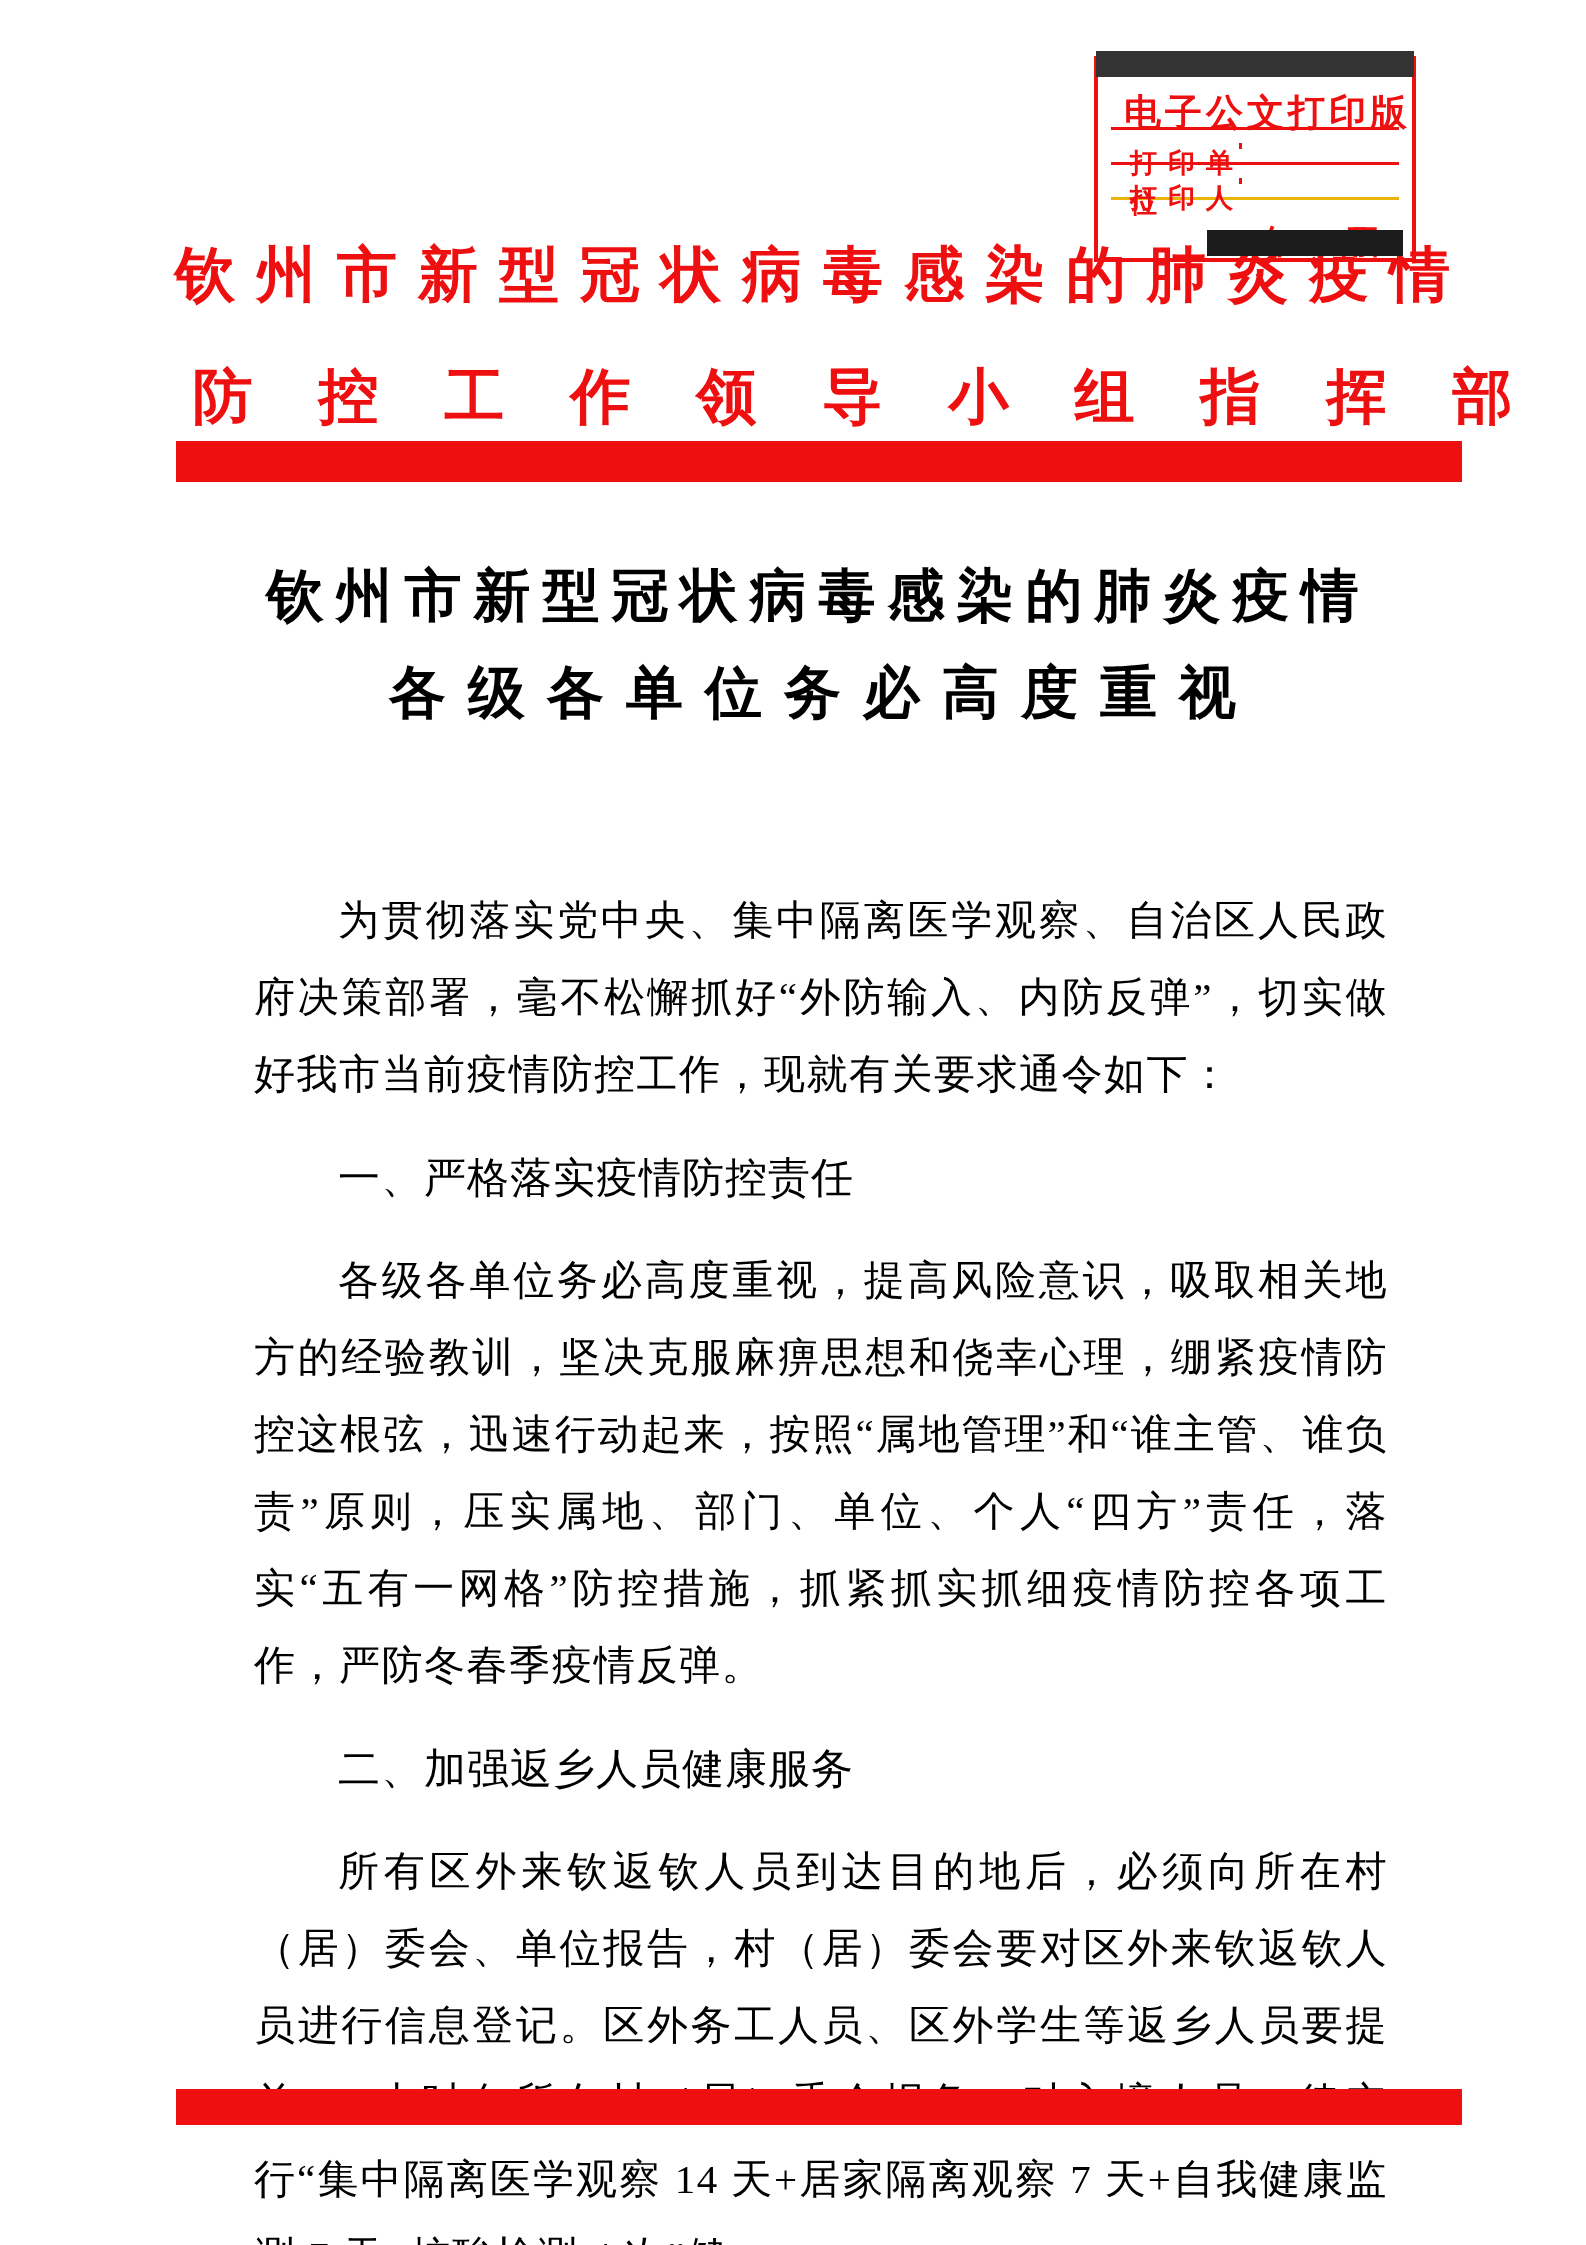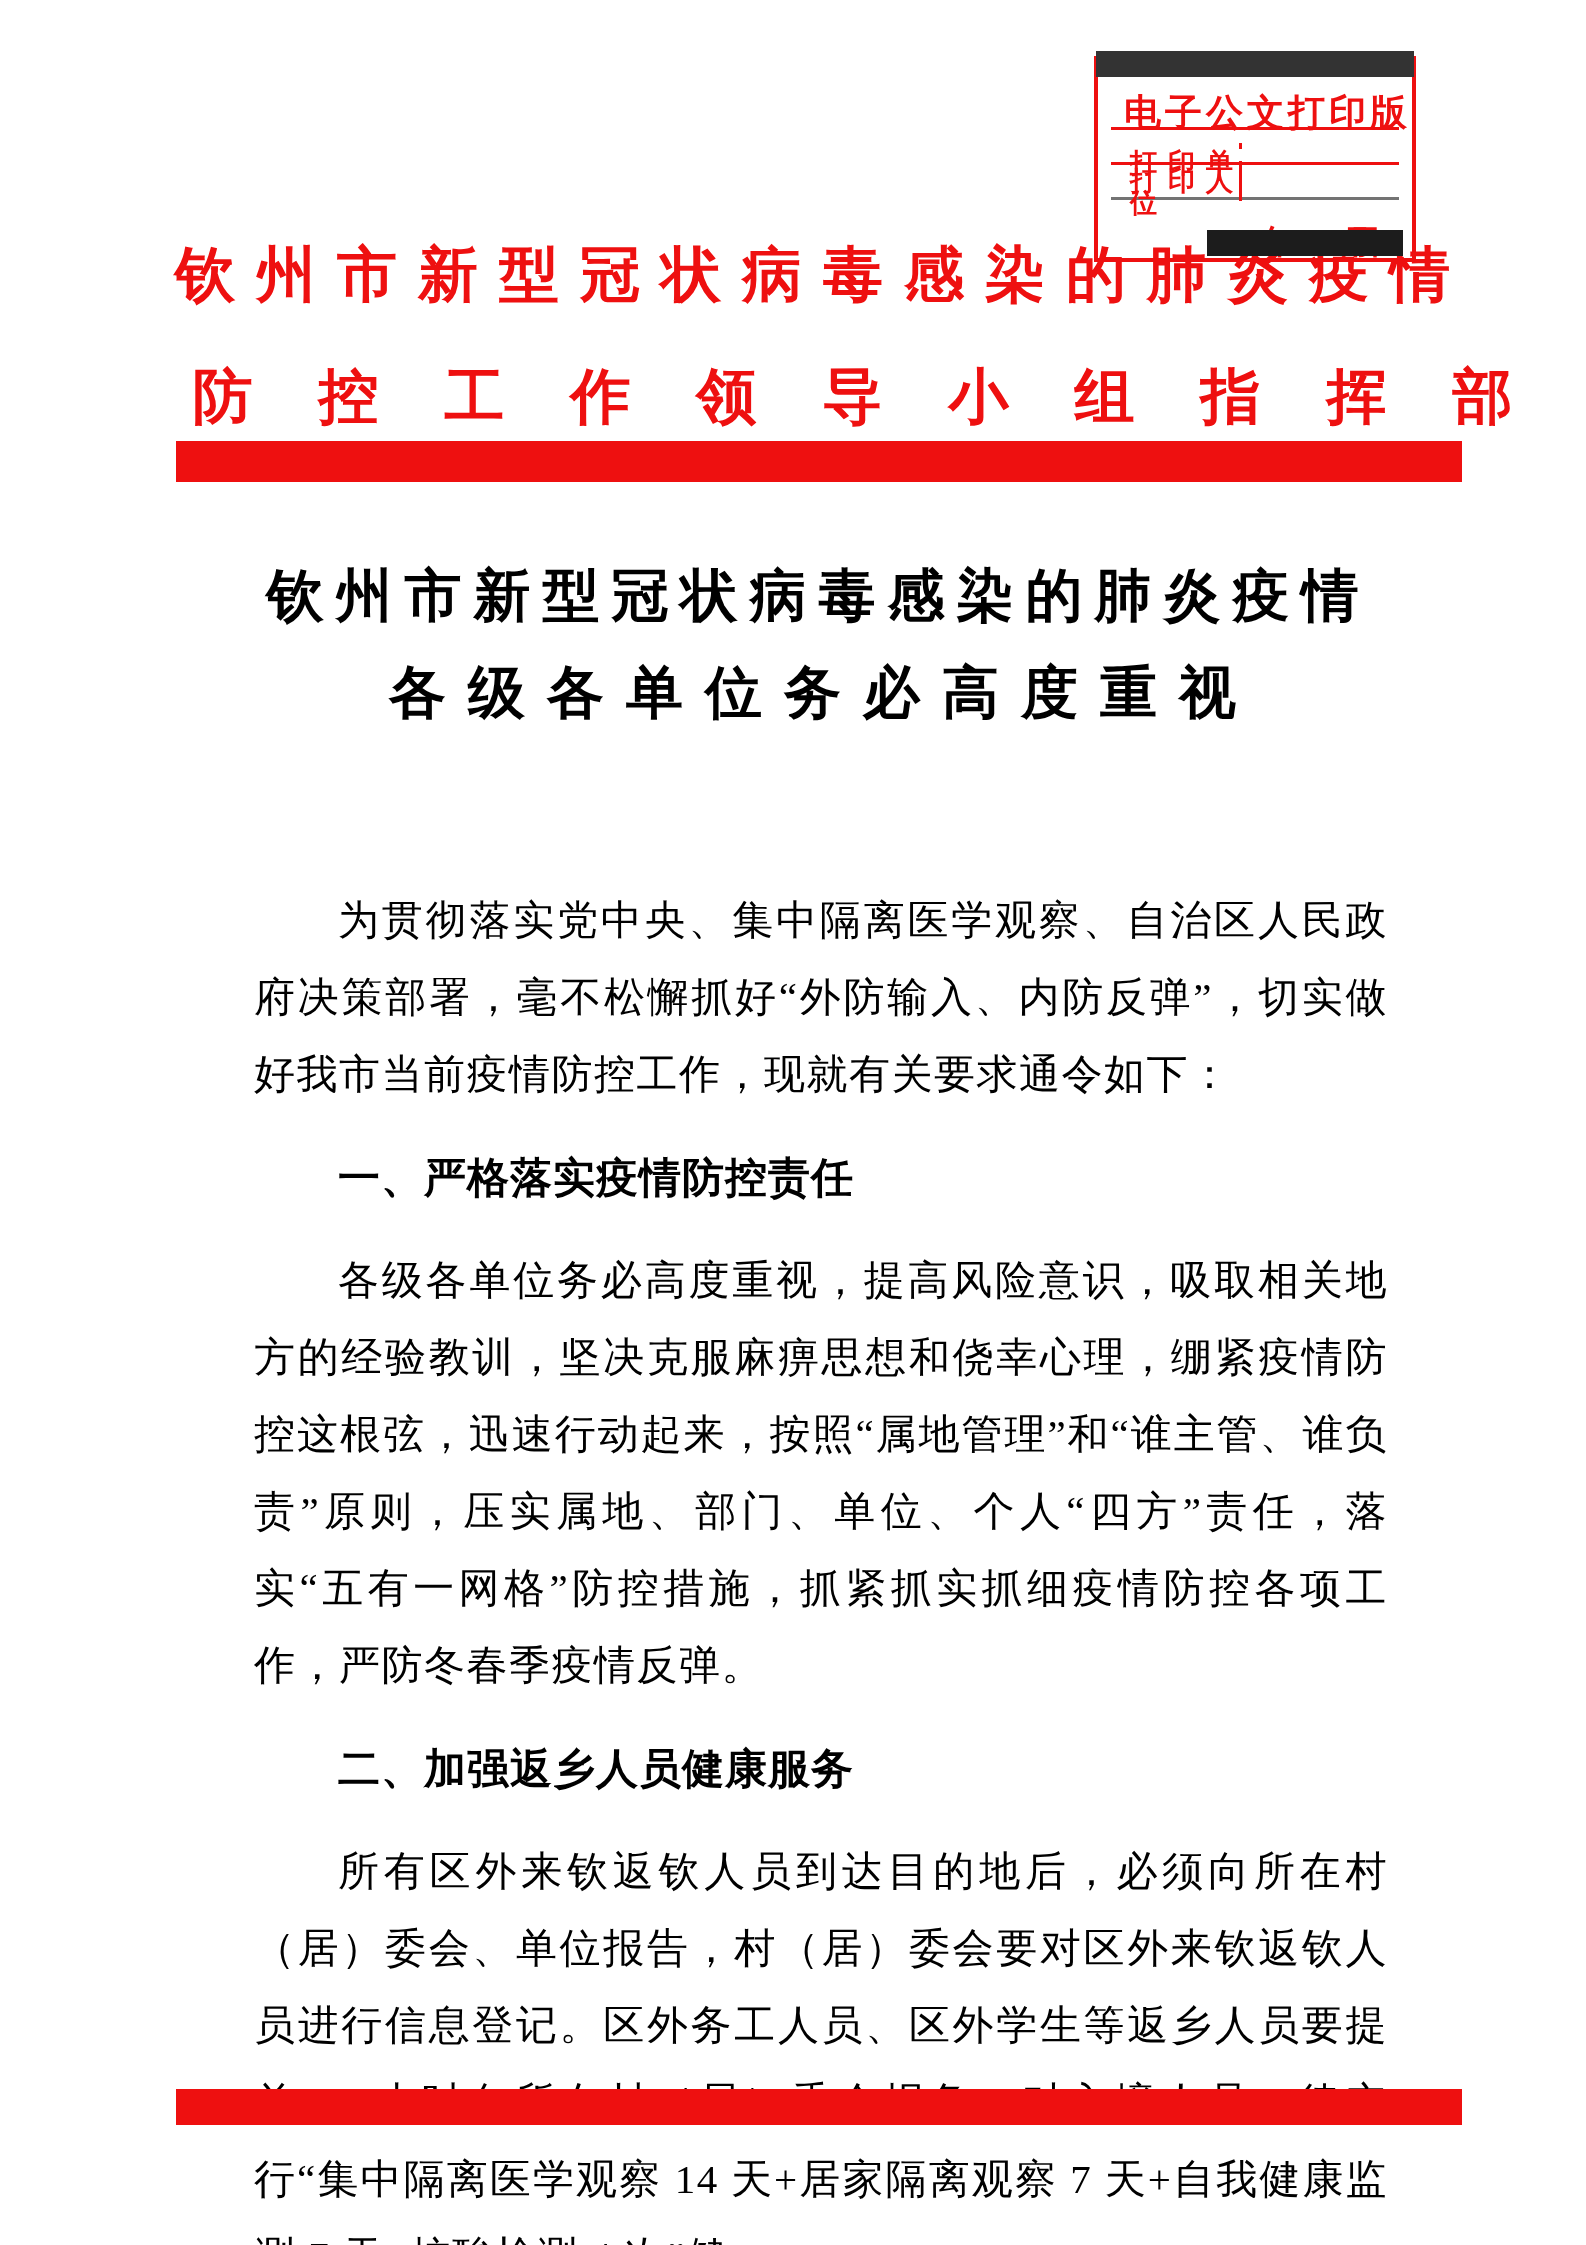--- a/index.html
+++ b/index.html
@@ -15,21 +15,21 @@
     position:absolute; left:1068px; top:30px; width:322px; height:206px;
     border:4px solid var(--red); z-index:5; color:var(--red); font-weight:bold;
     background:transparent;
   }
   .stamp-topline { position:absolute; left:-2px; right:-2px; top:-9px; height:2px; background:var(--dark); }
   .stamp-title {
     height:57px; line-height:54px; text-align:center; font-size:37px;
     letter-spacing:4px; border-bottom:3px solid var(--red); white-space:nowrap;
   }
   .stamp-row { display:flex; height:35px; border-bottom:3px solid var(--red); }
-  .stamp-row.row2 { border-bottom:3px solid #737373;align-items:center; }
+  .stamp-row.row2 { border-bottom:3px solid #eab308; }
   .stamp-label {
     width:118px; border-right:3px solid var(--red); font-size:27px; line-height:40px;
     padding:0 6px; text-align:justify; text-align-last:justify;
   }
   .stamp-value { flex:1; font-size:26px; line-height:40px; color:var(--ink); font-weight:normal; }
   .stamp-date { position:relative; height:51px; font-size:33px; }
   .stamp-date .y { position:absolute; left:138px; top:7px; }
   .stamp-date .m { position:absolute; left:216px; top:7px; }
   .stamp-date .d { position:absolute; right:4px;  top:7px; }
   .stamp-date-underline { position:absolute; left:96px; right:-4px; bottom:-5px; height:3px; background:#1c1c1c; }
@@ -63,21 +63,21 @@
 
   
   .body-text {
     position:absolute; left:202px; top:830px; width:1186px;
     font-size:41px; line-height:77px; letter-spacing:1.5px;
     text-align:justify; text-justify:inter-ideograph;
   }
   .body-text p, .body-text h2 { margin:0; text-indent:84px; text-align:justify; }
   .heading {
     font-family:"Liberation Sans","DejaVu Sans",sans-serif;
-    font-weight:bold; font-size:42px; letter-spacing:1px;
+    font-weight:normal; font-size:42px; letter-spacing:1px;
   }
 </style>
 </head>
 <body>
 
 <div class="page">
 
   <div class="stamp">
     <div class="stamp-topline"></div>
     <div class="stamp-title">电子公文打印版</div>

